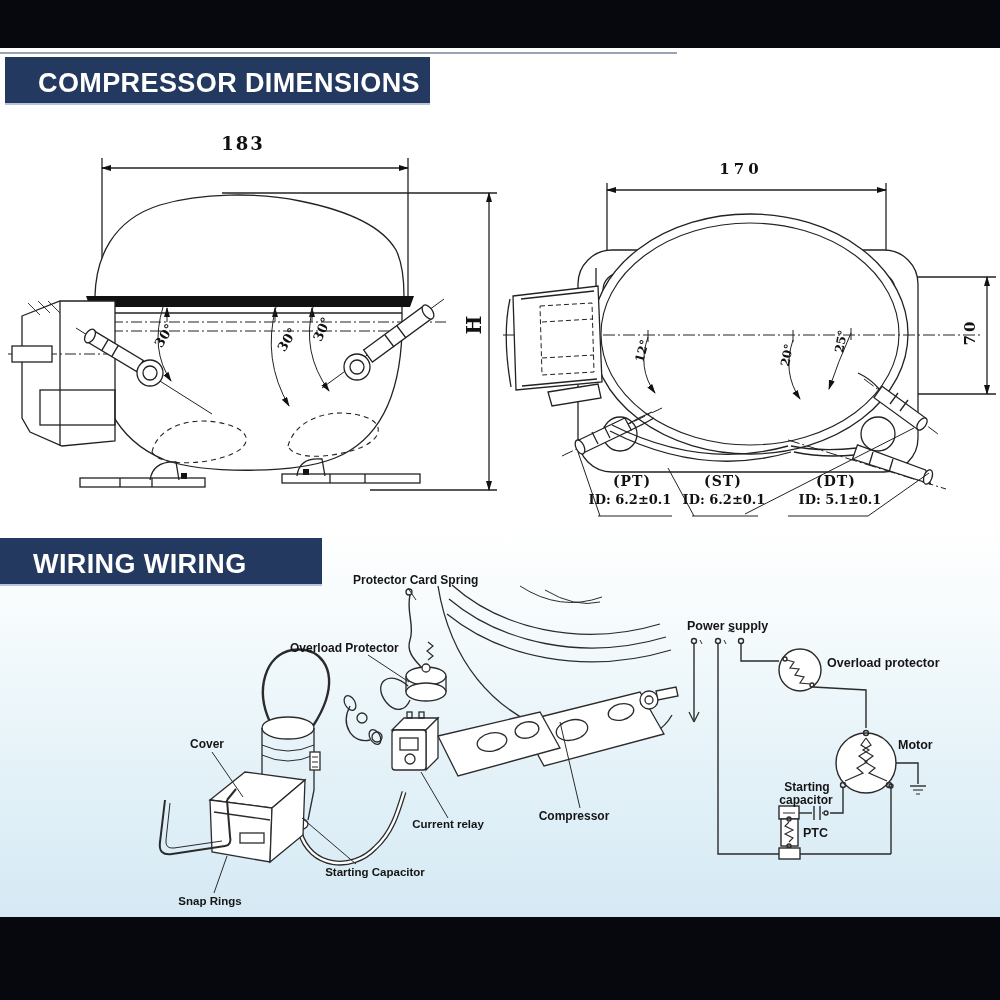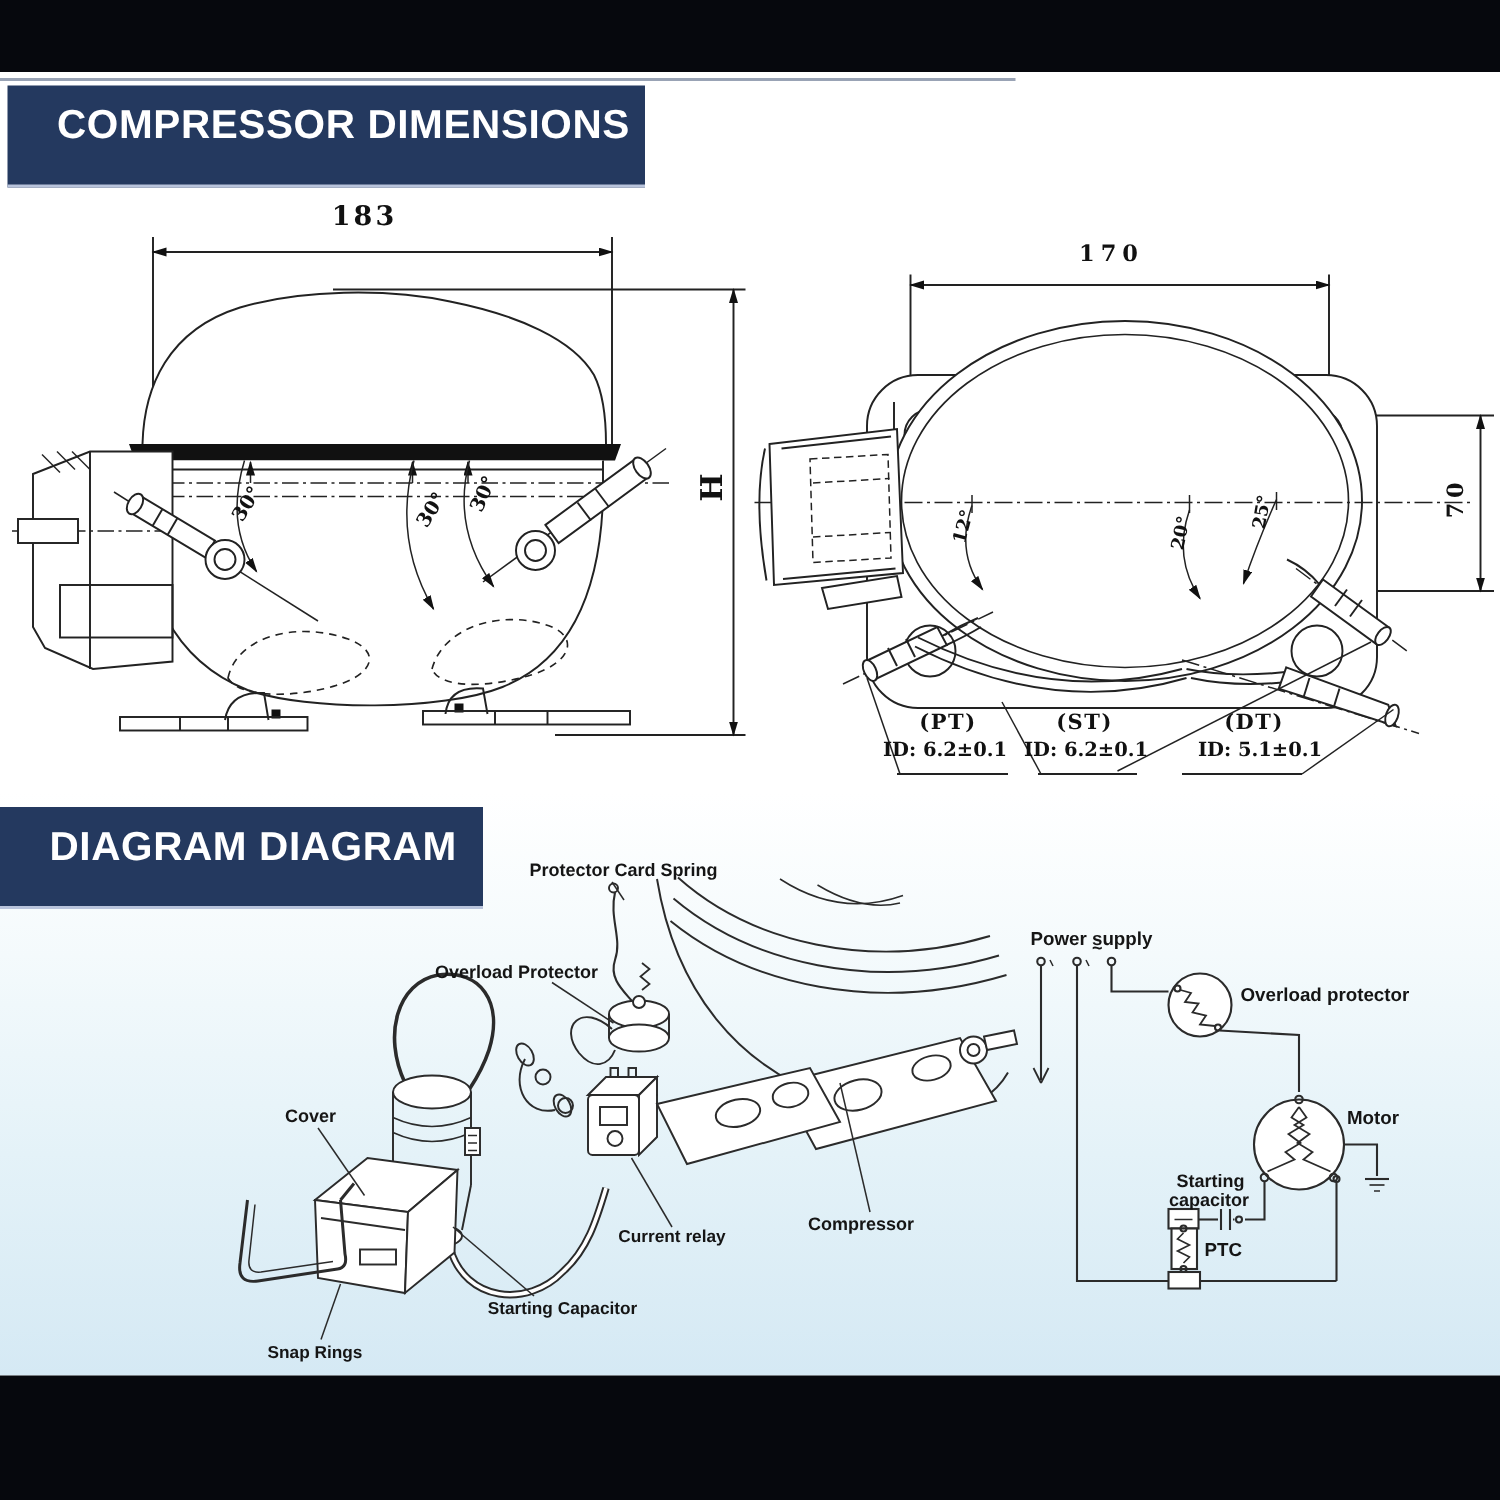--- a/index.html
+++ b/index.html
@@ -4,39 +4,39 @@
 <style>
   html,body{margin:0;padding:0;}
   body{width:1000px;height:1000px;position:relative;background:#ffffff;overflow:hidden;
        font-family:"Liberation Sans",sans-serif;}
   .abs{position:absolute;}
   #top-black-bar{left:0;top:0;width:1000px;height:48px;background:#06080d;}
   #header-rule{left:0;top:52px;width:677px;height:2px;background:#99a3b5;}
   #bottom-black-bar{left:0;top:917px;width:1000px;height:83px;background:#06080d;}
   #section-gradient{left:0;top:528px;width:1000px;height:389px;
        background:linear-gradient(180deg,#ffffff 0%,#f4fafc 28%,#e4f2f8 62%,#d5e9f4 100%);}
-  .title-bar{height:68px;background:#24395f;color:#ffffff;font-weight:bold;
+  .title-bar{height:48px;background:#24395f;color:#ffffff;font-weight:bold;
        font-size:27px;line-height:52px;letter-spacing:0.4px;padding-left:33px;
        box-sizing:border-box;border-bottom:2px solid #b9c4dc;}
   #title-dimensions{left:5px;top:57px;width:425px;}
   #title-wiring{left:0;top:538px;width:322px;}
   svg{position:absolute;left:0;top:0;}
   text{fill:#111;stroke:none;}
   .dim{font-family:"DejaVu Serif","Liberation Serif",serif;font-weight:bold;}
   .lbl{font-family:"Liberation Sans",sans-serif;font-weight:bold;fill:#151515;}
 </style>
 </head>
 <body>
 
 <div class="abs" id="top-black-bar"></div>
 <div class="abs" id="header-rule"></div>
 <div class="abs" id="section-gradient"></div>
 
 <div class="abs title-bar" id="title-dimensions">COMPRESSOR DIMENSIONS</div>
-<div class="abs title-bar" id="title-wiring">DIAGRAM DIAGRAM</div>
+<div class="abs title-bar" id="title-wiring">WIRING WIRING</div>
 
 <svg width="1000" height="1000" viewBox="0 0 1000 1000">
   <defs>
     <marker id="ae" orient="auto" markerUnits="userSpaceOnUse" markerWidth="12" markerHeight="9" refX="9" refY="3">
       <path d="M0,0 L10,3 L0,6 Z" fill="#111"></path>
     </marker>
     <marker id="as" orient="auto-start-reverse" markerUnits="userSpaceOnUse" markerWidth="12" markerHeight="9" refX="9" refY="3">
       <path d="M0,0 L10,3 L0,6 Z" fill="#111"></path>
     </marker>
   </defs>

